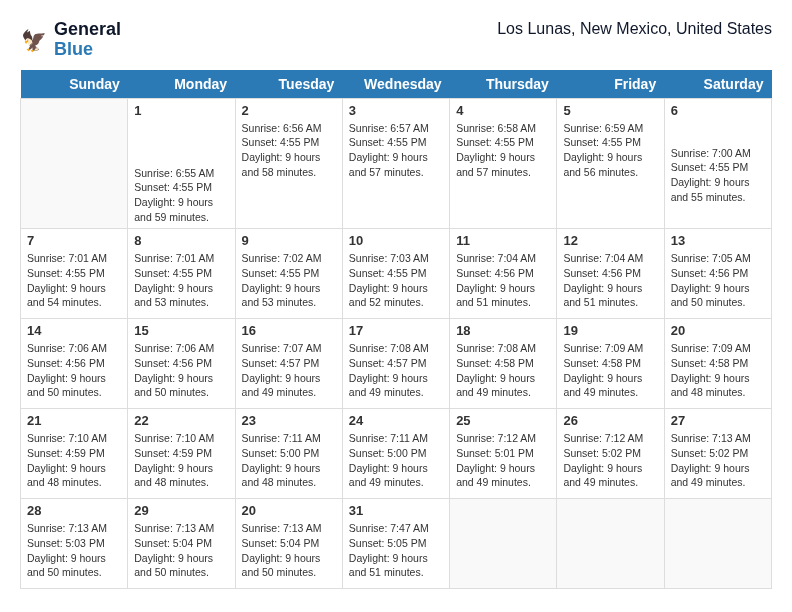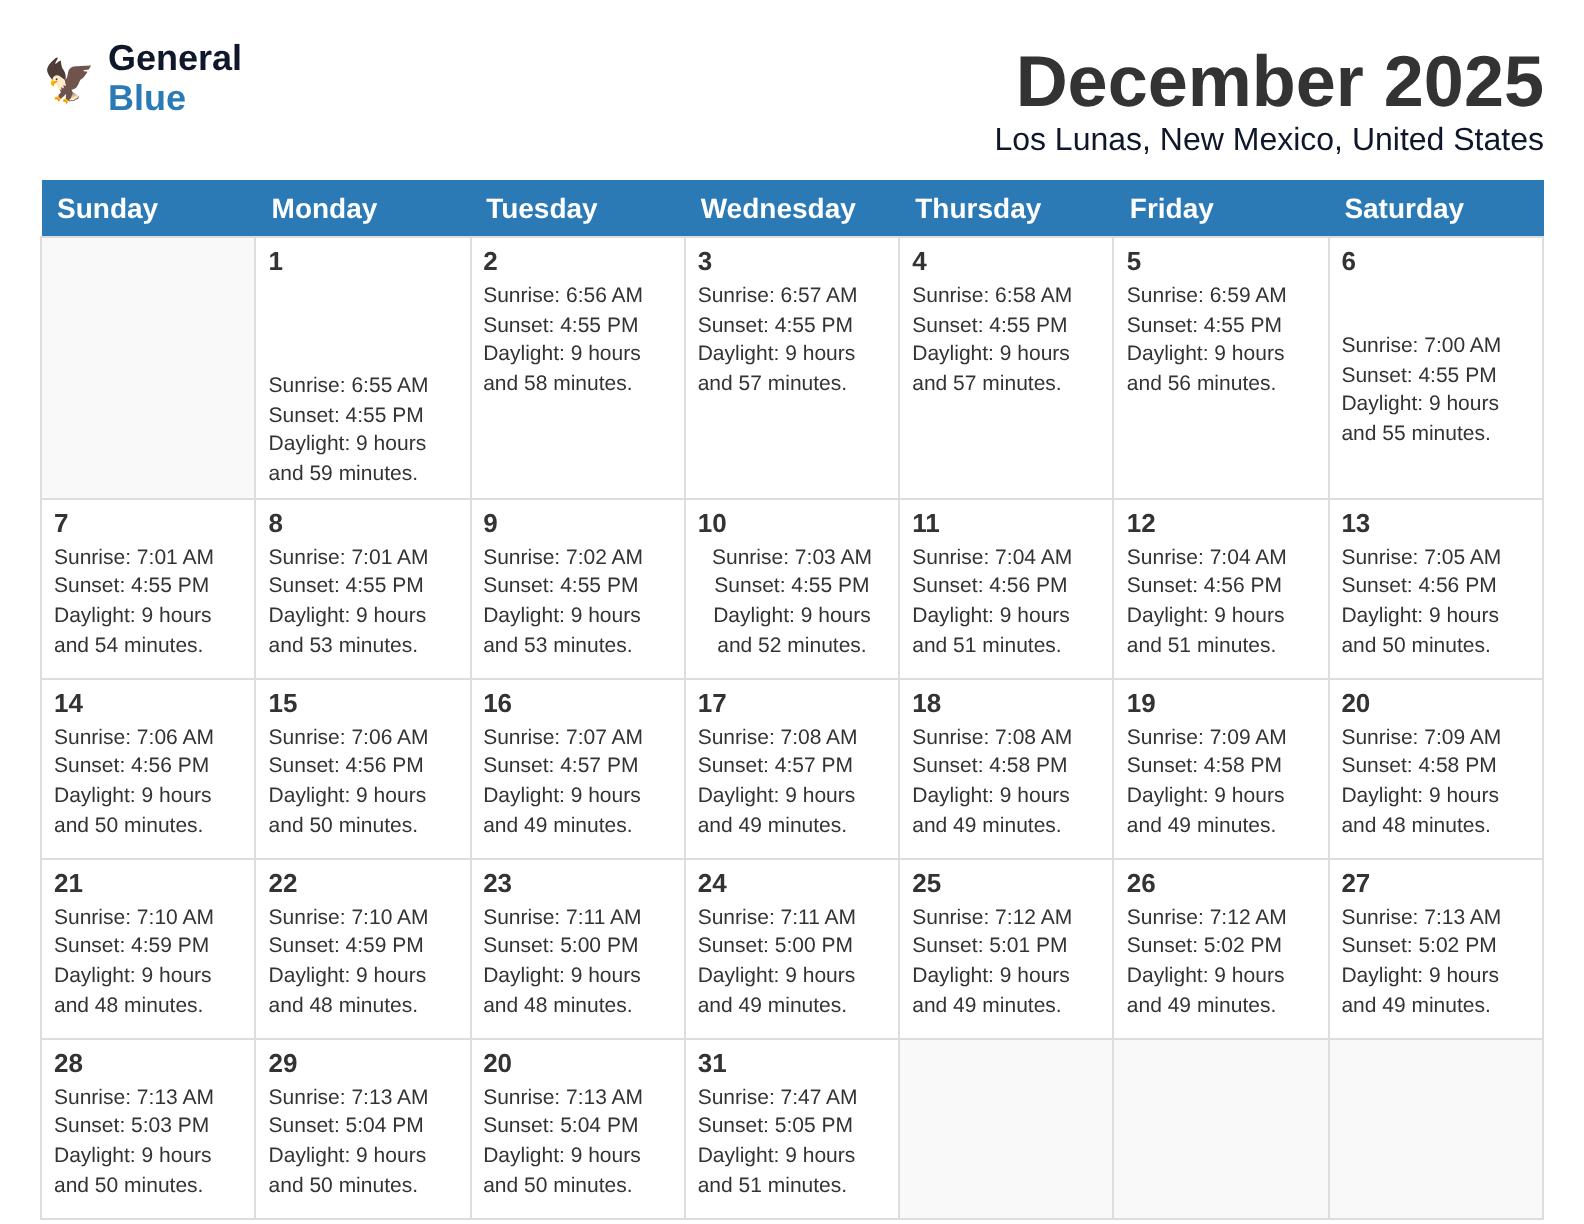--- a/index.html
+++ b/index.html
@@ -47,21 +47,21 @@
       color: #0f172a;
     }
     table {
       width: 100%;
       border-collapse: collapse;
       table-layout: fixed;
     }
     th {
       background-color: #2b7ab5;
       color: #fff;
-      text-align: left;
+      text-align: right;
       padding: 6px 8px;
       font-size: 14px;
       font-weight: bold;
     }
     td {
       border: 1px solid #ddd;
       vertical-align: top;
       padding: 4px 6px;
       height: 90px;
       font-size: 11px;
@@ -88,21 +88,20 @@
 <div class="header-area">
   <div class="logo">
     <svg class="logo-bird" viewBox="0 0 40 40" xmlns="http://www.w3.org/2000/svg">
       <text x="2" y="30" font-size="28">🦅</text>
     </svg>
     <div class="logo-text">
       <span style="color:#0f172a">General</span><br><span style="color:#2b7ab5">Blue</span>
     </div>
   </div>
   <div class="title-area">
-    <div class="month-title">December 2025</div>
     <div class="location-title">Los Lunas, New Mexico, United States</div>
   </div>
 </div>
 
 <table>
   <thead>
     <tr id="header-row">
         <th>Sunday</th>
         <th>Monday</th>
         <th>Tuesday</th>
@@ -175,21 +174,21 @@
         </td>
         <td>
           <span class="day-num">9</span>
           <div class="day-info" style="white-space: pre-line;">Sunrise: 7:02 AM
 Sunset: 4:55 PM
 Daylight: 9 hours
 and 53 minutes.</div>
         </td>
         <td>
           <span class="day-num">10</span>
-          <div class="day-info" style="white-space: pre-line; text-align: center;">Sunrise: 7:03 AM
+          <div class="day-info" style="white-space: pre-line;">Sunrise: 7:03 AM
 Sunset: 4:55 PM
 Daylight: 9 hours
 and 52 minutes.</div>
         </td>
         <td>
           <span class="day-num">11</span>
           <div class="day-info" style="white-space: pre-line;">Sunrise: 7:04 AM
 Sunset: 4:56 PM
 Daylight: 9 hours
 and 51 minutes.</div>

